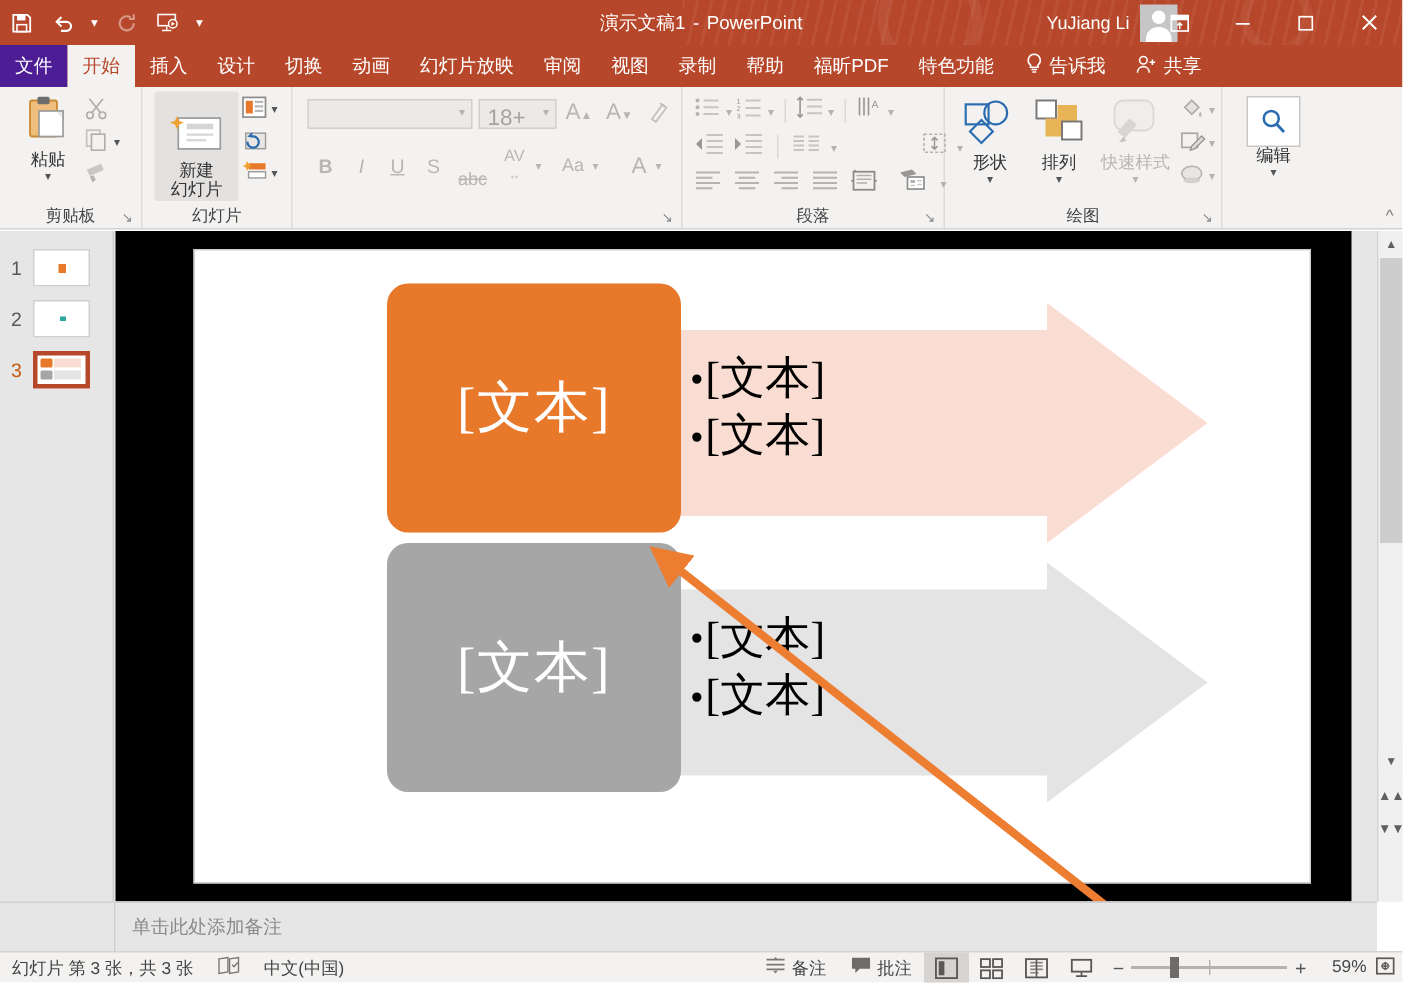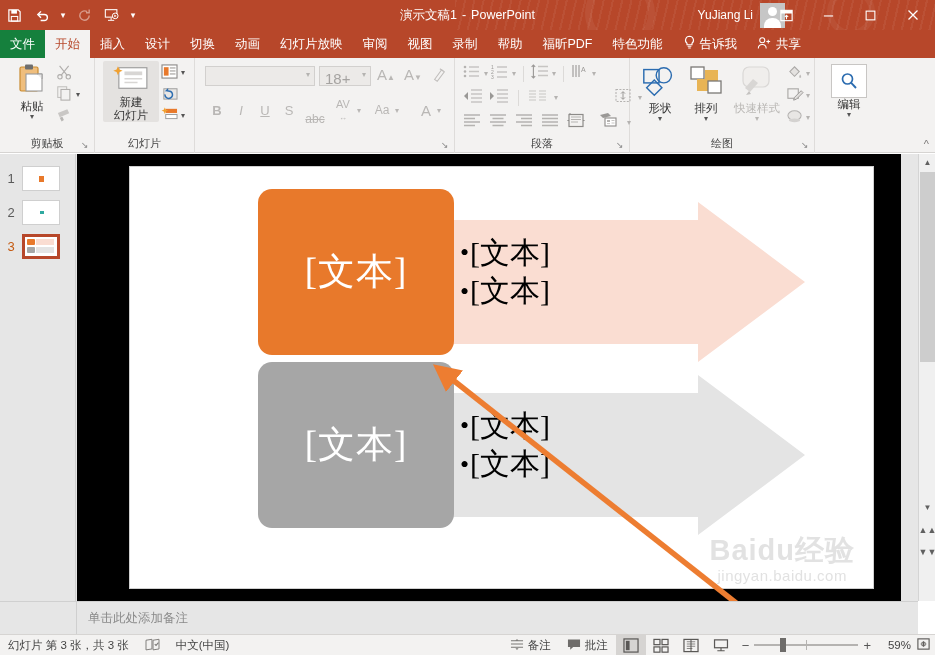--- a/index.html
+++ b/index.html
@@ -74,21 +74,21 @@
   .tabstrip {
     position: absolute; left: 0; top: 30px; width: 935px; height: 28px;
     background: #b7472a; display: flex; align-items: stretch;
     overflow: hidden;
   }
   .tab {
     display: flex; align-items: center; padding: 0 10px;
     color: #fff; font-size: 12.5px; white-space: nowrap; height: 28px;
   }
   .tab.active { background: #f3f2f1; color: #b7472a; }
-  .tab.file { background: #15803d; }
+  .tab.file { background: #4c1d95; }
   .tab-right {
     display: flex; align-items: center; gap: 4px; padding: 0 10px;
     color: #fff; font-size: 12.5px; white-space: nowrap;
   }
 
   
   .ribbon {
     position: absolute; left: 0; top: 58px; width: 935px; height: 95px;
     background: #f3f2f1; border-bottom: 1px solid #d6d4d2;
   }
@@ -374,21 +374,21 @@
               <path d="M3 7.5 13 3.4l2 4.3-10 4.2z" fill="#c9c7c5"></path>
               <path d="M5 12.4 7 16.5l2.4-1.6-1.6-3.4z" fill="#b8b6b4"></path>
             </svg>
         </span>
       </div>
       <div class="glabel">剪贴板</div>
       <div class="dlg">↘</div>
     </div>
 
     <div class="rgroup" style="left:95px; width:100px;">
-      <div class="icobtn" style="left:8px; top:3px; width:56px; background:#e4e2e0; border-radius:2px; padding-top:3px;">
+      <div class="icobtn" style="left:8px; top:3px; width:56px; background:#e4e2e0; border-radius:2px; padding-top:14px;">
         <span>
           <svg width="38" height="28" viewBox="0 0 40 30">
             <rect x="7" y="4" width="30" height="22" fill="#fff" stroke="#9a9a9a" stroke-width="1.2"></rect>
             <rect x="13" y="8" width="19" height="4" fill="#d8d6d4"></rect>
             <rect x="13" y="15" width="19" height="1.6" fill="#d8d6d4"></rect>
             <rect x="13" y="19" width="14" height="1.6" fill="#d8d6d4"></rect>
             <path d="M6 2.5 L7.6 6 L11 7.2 L7.6 8.5 L6 12 L4.6 8.5 L1 7.2 L4.6 6 Z" fill="#F0A030"></path>
           </svg>
         </span>
         <span class="lbl">新建</span>
@@ -675,24 +675,20 @@
           <div class="blt">
             <span class="dot">•</span>
             <span>[文本]</span>
           </div>
           <div class="blt">
             <span class="dot">•</span>
             <span>[文本]</span>
           </div>
         </div>
 
-        <div class="watermark">
-          <div class="wm-main">Baidu经验</div>
-          <div class="wm-sub">jingyan.baidu.com</div>
-        </div>
       </div>
 
       <svg class="annot" width="824" height="447" viewBox="0 0 824 447">
         <defs>
           <marker id="ahead" markerWidth="5" markerHeight="5" refX="3.6" refY="2.5" orient="auto">
             <path d="M0,0 L5,2.5 L0,5 z" fill="#ED7D31"></path>
           </marker>
         </defs>
         <line x1="663" y1="452" x2="362" y2="215" stroke="#ED7D31" stroke-width="5.5" marker-end="url(#ahead)"></line>
       </svg>

